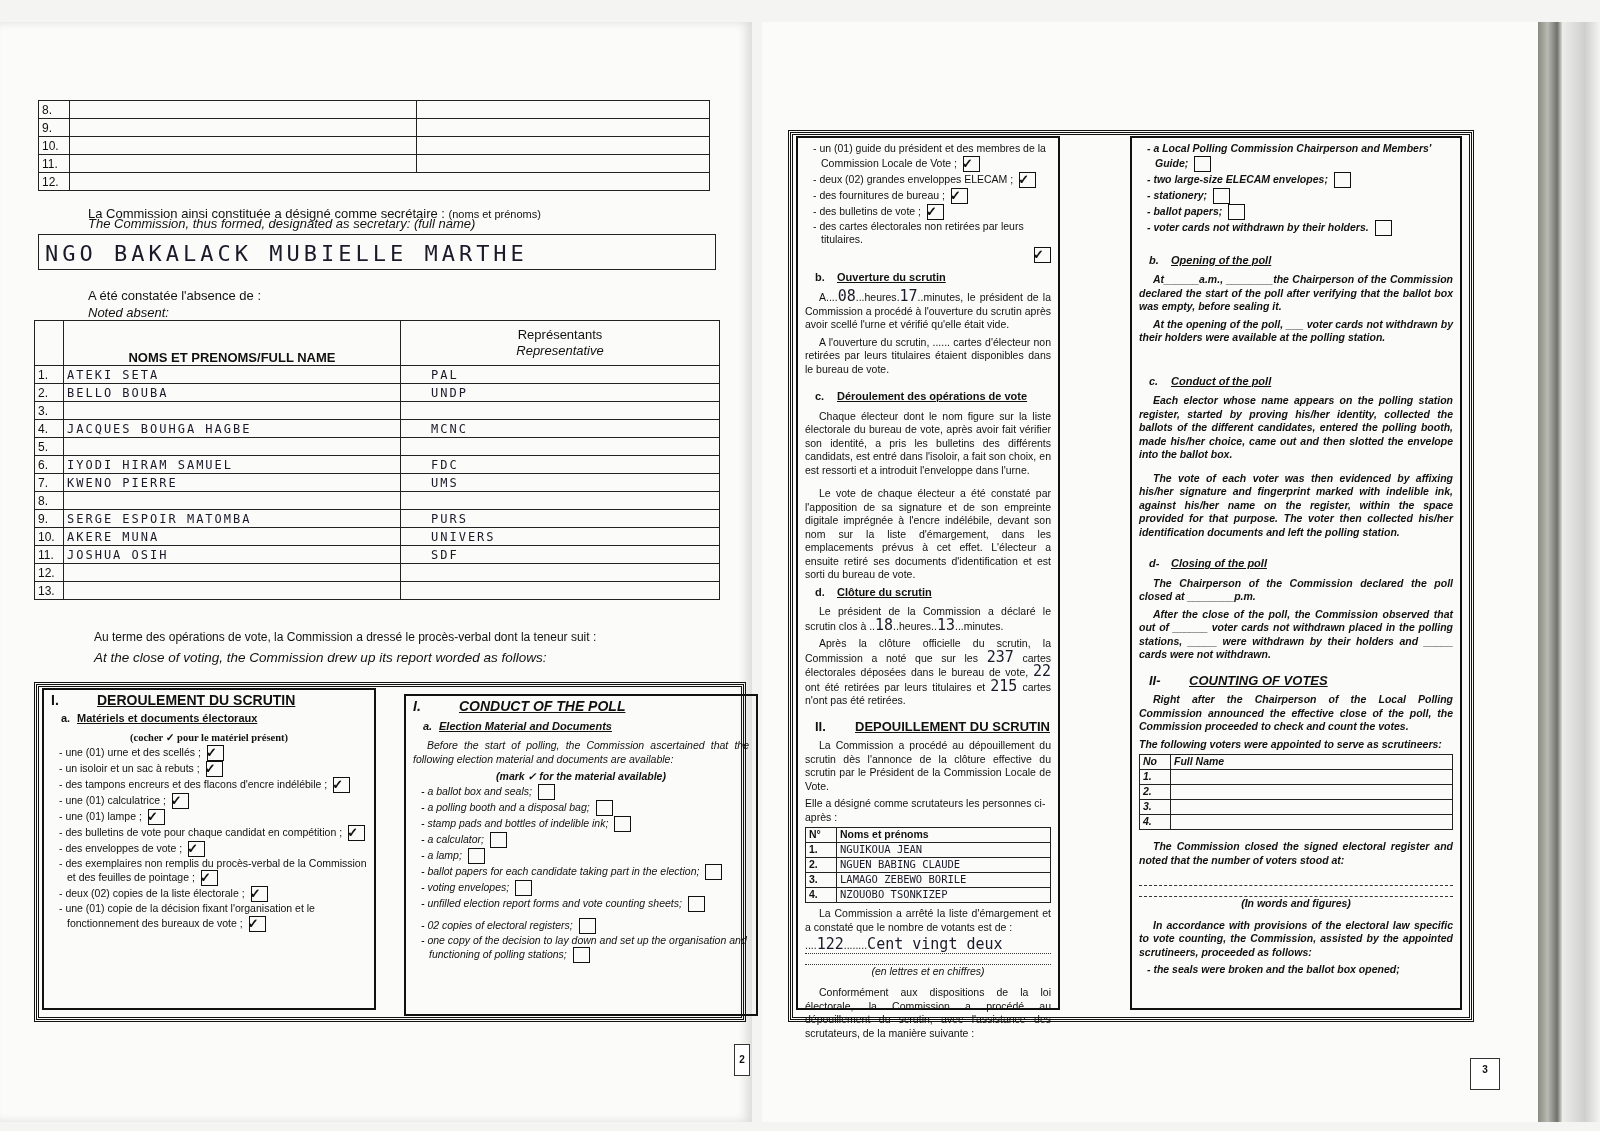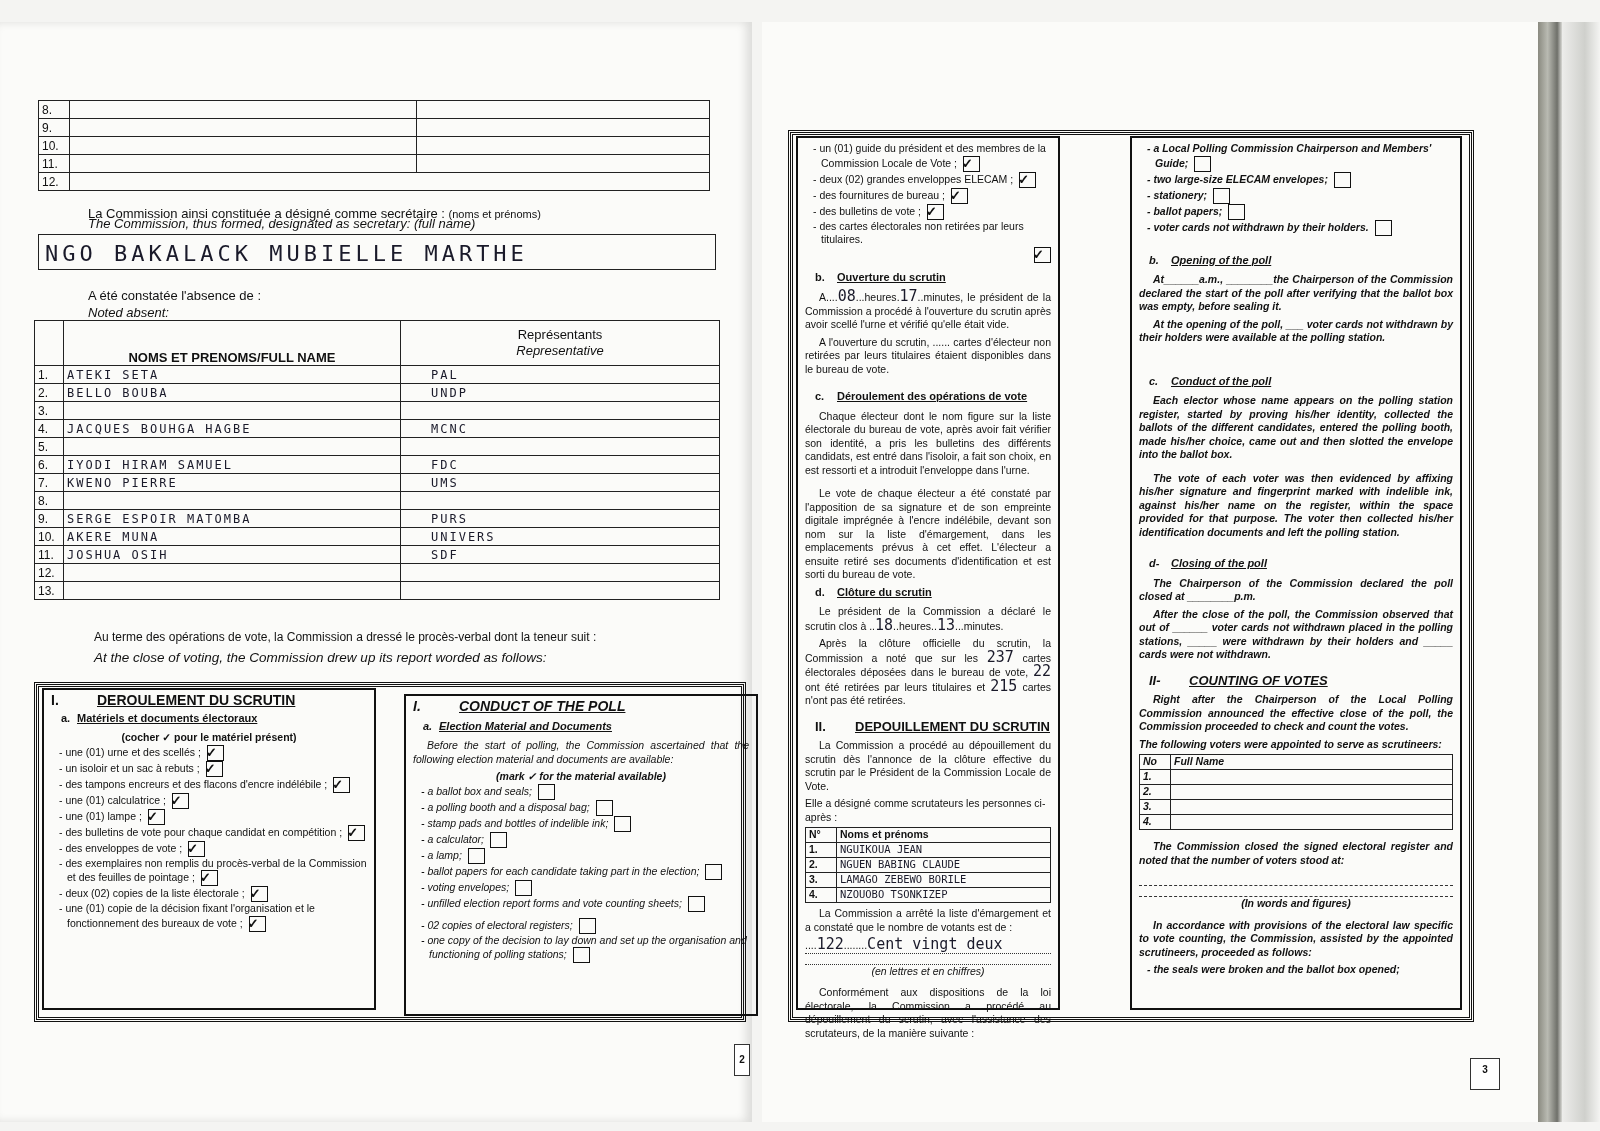--- a/index.html
+++ b/index.html
@@ -158,21 +158,21 @@
   <div class="abs" style="left:94px;top:608px;font-size:12px;">Au terme des opérations de vote, la Commission a dressé le procès-verbal dont la teneur suit :</div>
   <div class="abs it" style="left:94px;top:628px;font-size:13.5px;">At the close of voting, the Commission drew up its report worded as follows:</div>
 
   <div class="abs box2" style="left:36px;top:662px;width:702px;height:330px;"></div>
 
   <div class="colbox" style="left:42px;top:666px;width:334px;height:322px;">
     <div class="h1" style="">
       <span style="display:inline-block;width:46px;">I.</span><u>DEROULEMENT DU SCRUTIN</u>
     </div>
     <div class="h2"><span style="display:inline-block;width:16px;">a.</span><u>Matériels et documents électoraux</u></div>
-    <div class="center" style="font-weight:bold;">(cocher ✓ pour le matériel présent)</div>
+    <div class="center" style="font-weight:bold;font-family:Liberation Serif, serif;">(cocher ✓ pour le matériel présent)</div>
     <div class="item">- <span>une (01) urne et des scellés ;</span><span class="chk">✓</span></div>
     <div class="item">- <span>un isoloir et un sac à rebuts ;</span><span class="chk">✓</span></div>
     <div class="item">- <span>des tampons encreurs et des flacons d'encre indélébile ;</span><span class="chk">✓</span></div>
     <div class="item">- <span>une (01) calculatrice ;</span><span class="chk">✓</span></div>
     <div class="item">- <span>une (01) lampe ;</span><span class="chk">✓</span></div>
     <div class="item">- <span>des bulletins de vote pour chaque candidat en compétition ;</span><span class="chk">✓</span></div>
     <div class="item">- <span>des enveloppes de vote ;</span><span class="chk">✓</span></div>
     <div class="item">- <span>des exemplaires non remplis du procès-verbal de la Commission et des feuilles de pointage ;</span><span class="chk">✓</span></div>
     <div class="item">- <span>deux (02) copies de la liste électorale ;</span><span class="chk">✓</span></div>
     <div class="item">- <span>une (01) copie de la décision fixant l'organisation et le fonctionnement des bureaux de vote ;</span><span class="chk">✓</span></div>

